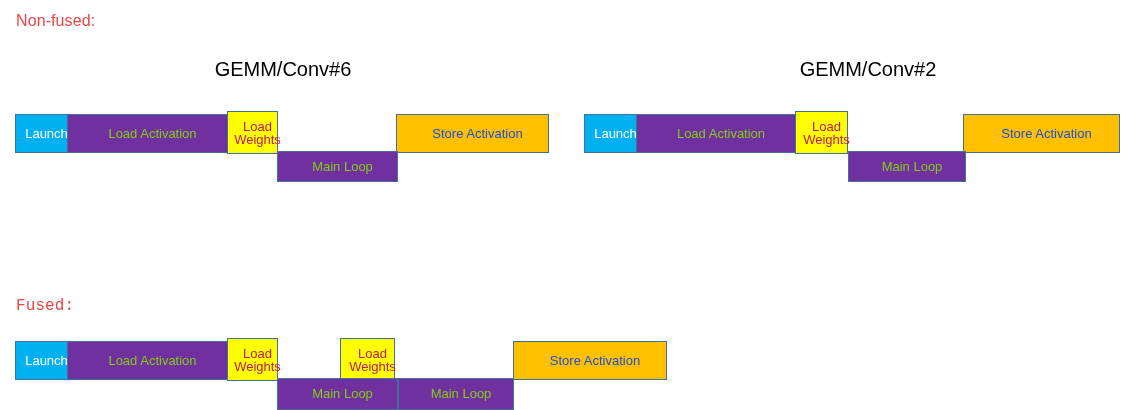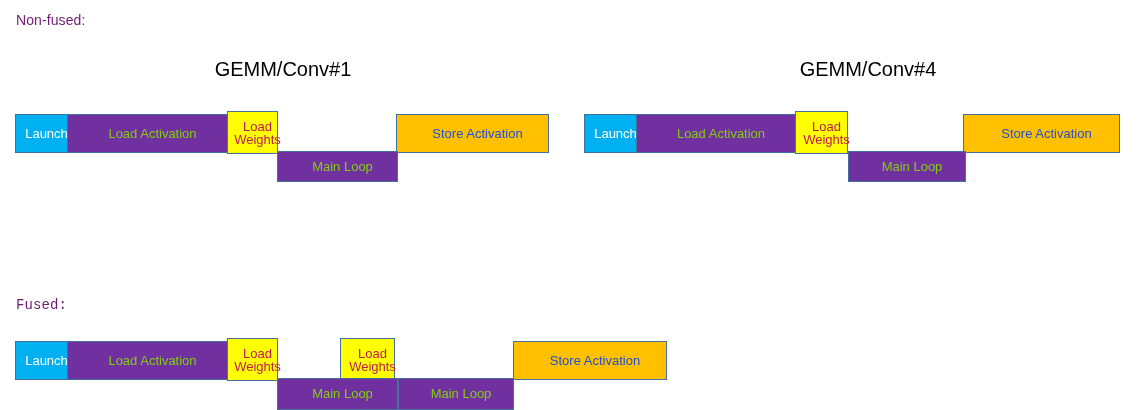--- a/index.html
+++ b/index.html
@@ -9,22 +9,22 @@
   }
   body {
     width: 1137px;
     height: 410px;
     position: relative;
     font-family: "Liberation Sans", sans-serif;
     overflow: hidden;
   }
   .section-label {
     position: absolute;
-    font-size: 14px;
-    color: #701a75;
+    font-size: 16px;
+    color: #ef4444;
     letter-spacing: 0.1px;
     white-space: nowrap;
   }
   .group-title {
     position: absolute;
     font-size: 20px;
     color: #000000;
     white-space: nowrap;
     text-align: center;
   }
@@ -62,23 +62,23 @@
     display: block;
     padding: 0 2px;
     margin-left: 10px;
   }
 </style>
 </head>
 <body>
 
 <div class="section-label" style="left:16px; top:12px;">Non-fused:</div>
 
-<div class="group-title" style="left:183px; top:58px; width:200px;">GEMM/Conv#1</div>
+<div class="group-title" style="left:183px; top:58px; width:200px;">GEMM/Conv#6</div>
 
-<div class="group-title" style="left:768px; top:58px; width:200px;">GEMM/Conv#4</div>
+<div class="group-title" style="left:768px; top:58px; width:200px;">GEMM/Conv#2</div>
 
 <div class="bar launch" style="left:15px; top:114px; width:53px; height:39px;">
   <span class="bar-text">Launch</span>
 </div>
 <div class="bar purple" style="left:67px; top:114px; width:161px; height:39px;">
   <span class="bar-text">Load Activation</span>
 </div>
 <div class="bar yellow" style="left:227px; top:111px; width:51px; height:43px;">
   <span class="bar-text">Load Weights</span>
 </div>

